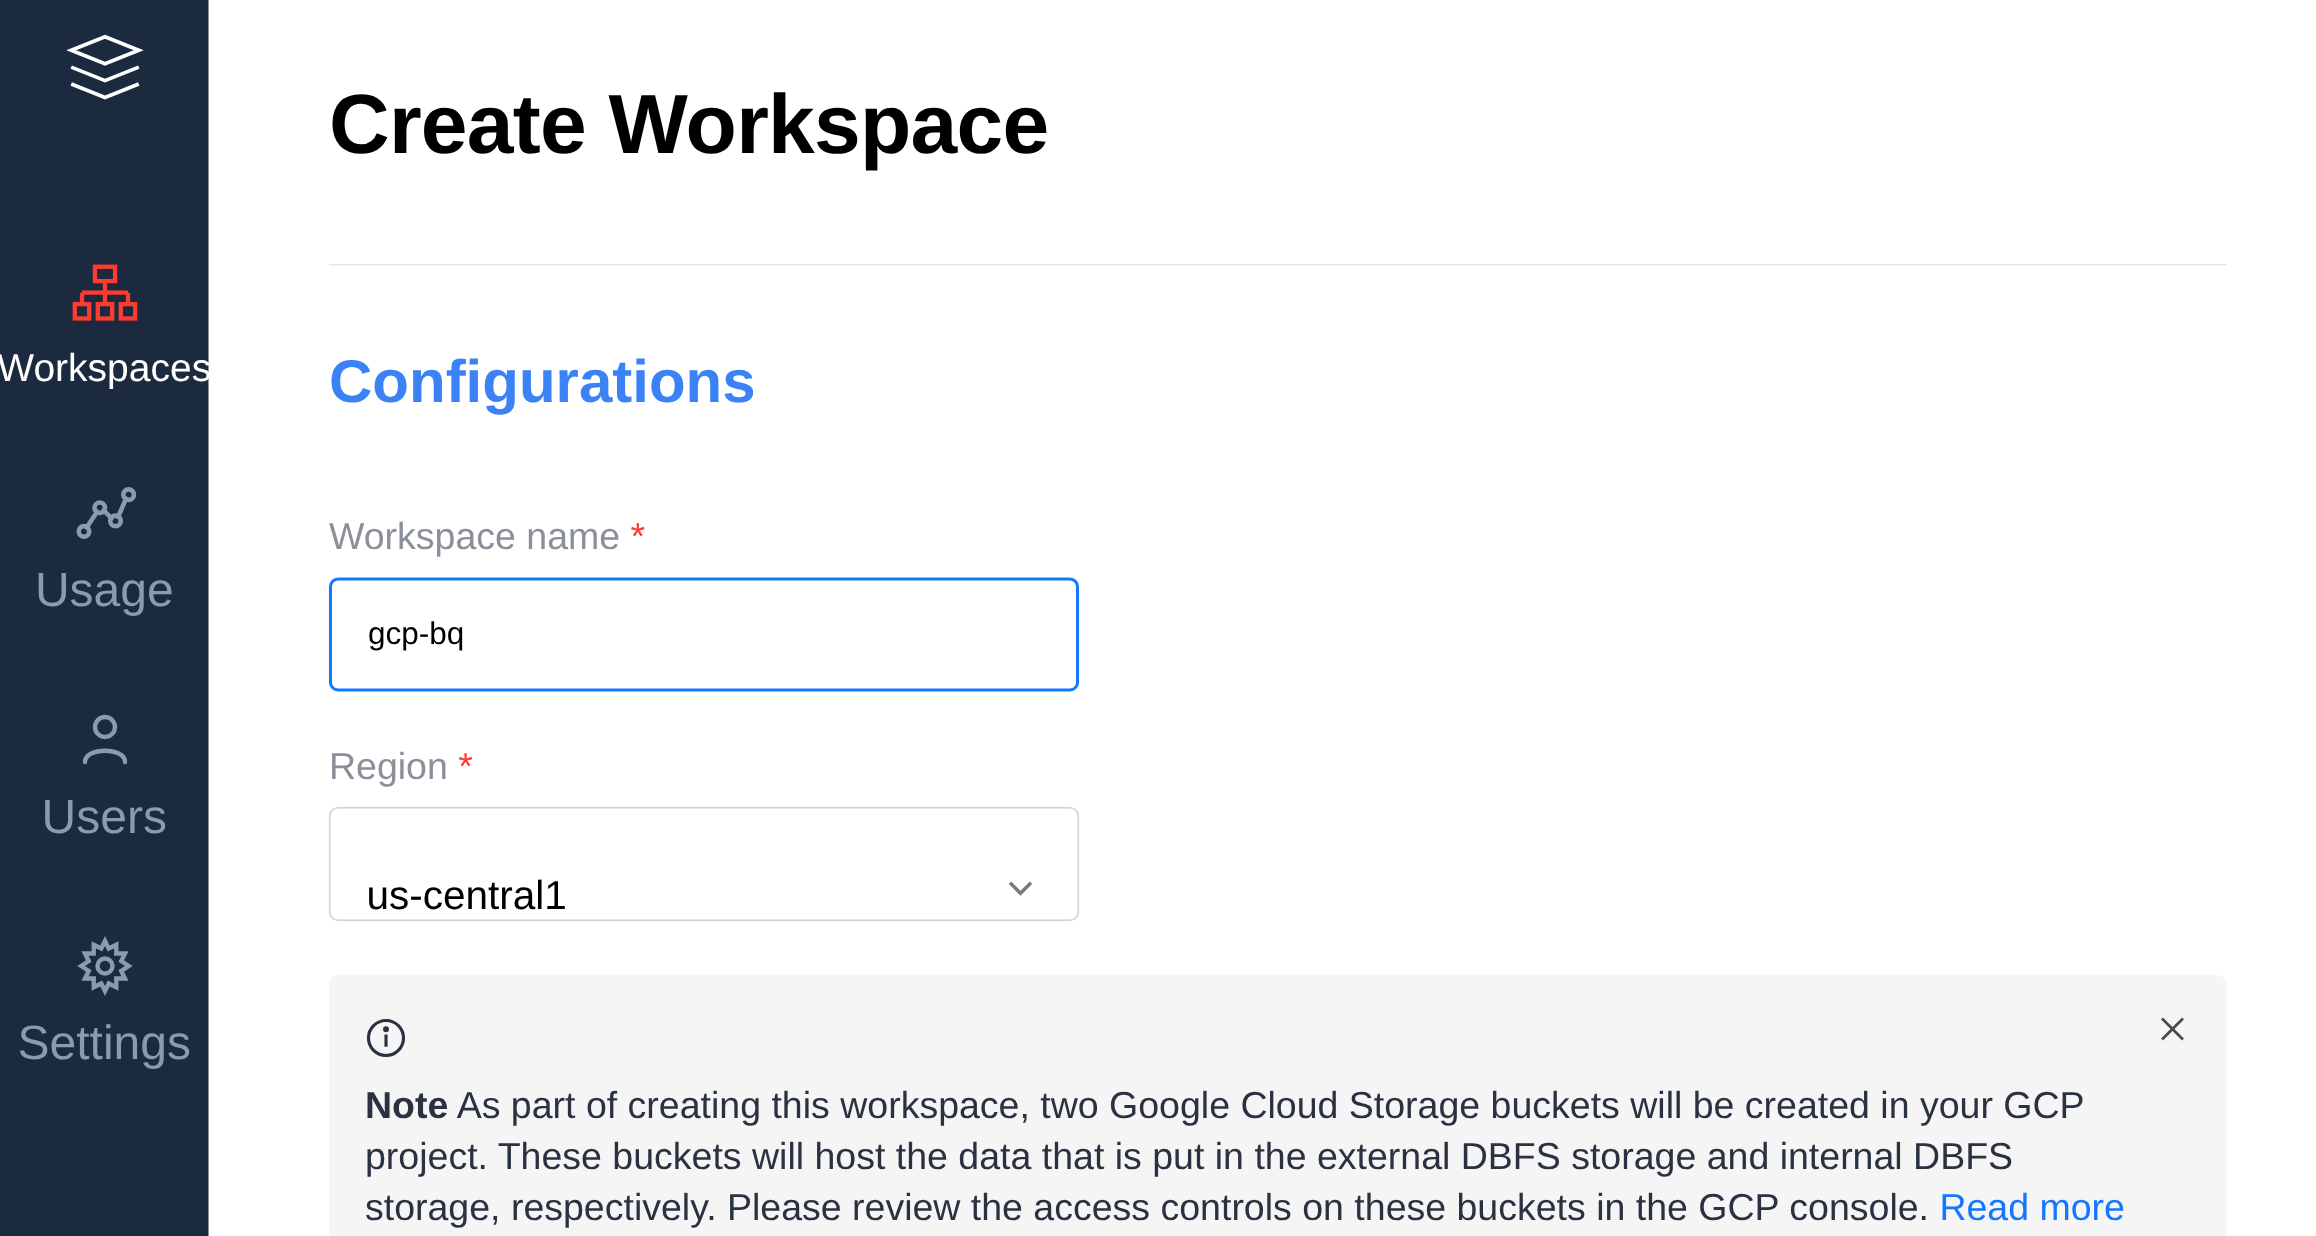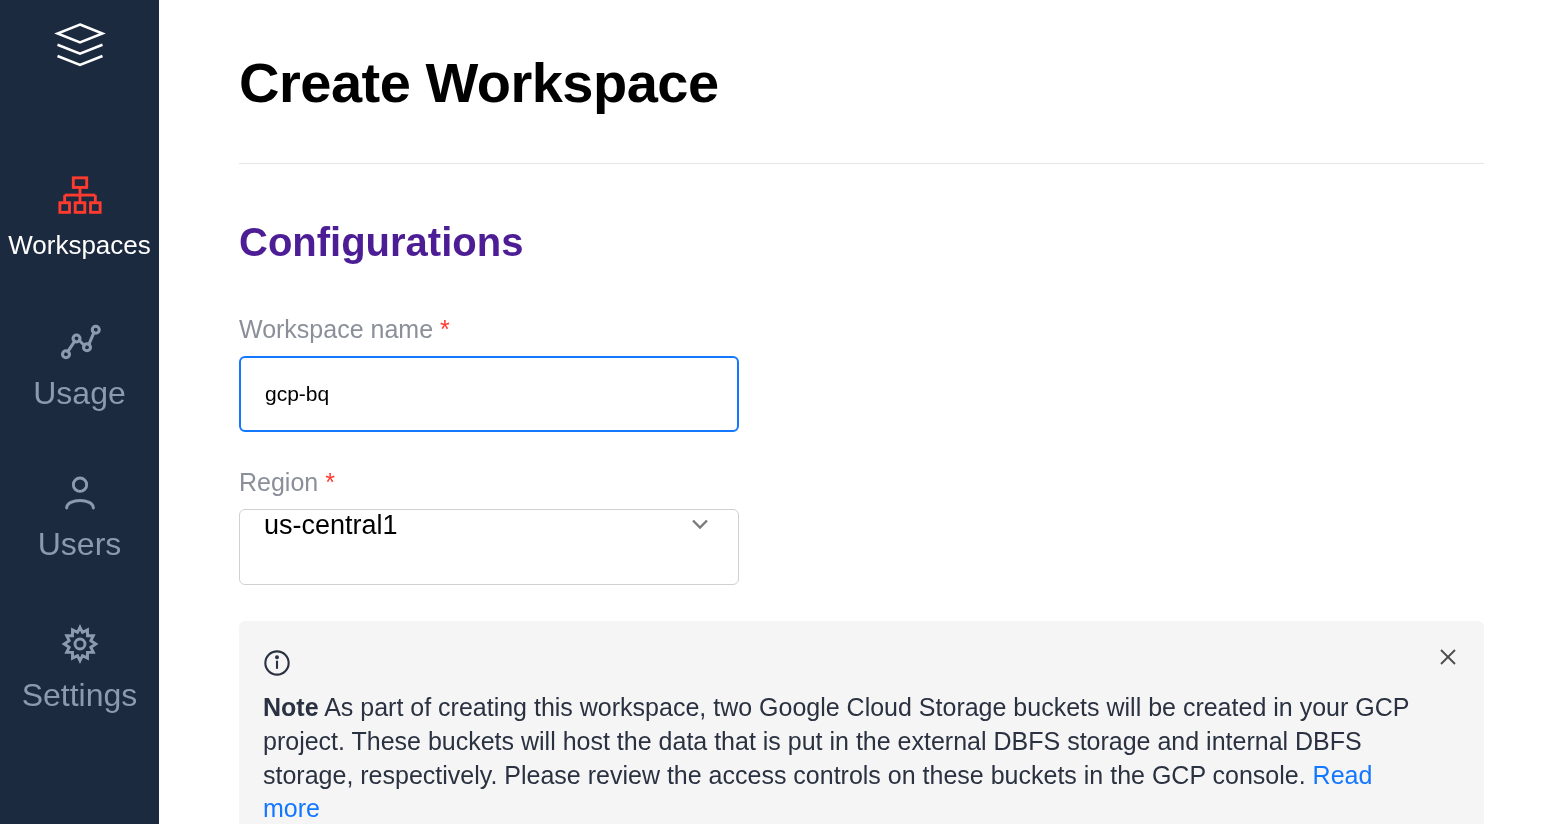--- a/index.html
+++ b/index.html
@@ -1,41 +1,41 @@
 <!DOCTYPE html>
 <html><head>
 <meta charset="utf-8">
 <style>
 * { margin: 0; padding: 0; box-sizing: border-box; }
 body { font-family: -apple-system, BlinkMacSystemFont, "Segoe UI", Helvetica, Arial, sans-serif; display: flex; height: 824px; width: 1544px; overflow: hidden; background: #fff; }
 
-.sidebar { width: 159px; background: #1b2a3e; display: flex; flex-direction: column; align-items: center; padding-top: 18px; flex-shrink: 0; }
+.sidebar { width: 139px; background: #1b2a3e; display: flex; flex-direction: column; align-items: center; padding-top: 18px; flex-shrink: 0; }
 .logo { width: 58px; height: 58px; display: flex; align-items: center; justify-content: center; margin-bottom: 80px; }
 .nav-item { display: flex; flex-direction: column; align-items: center; gap: 10px; cursor: pointer; width: 100%; padding: 18px 0 40px 0; }
 .nav-item.active .nav-icon { color: #ff3b30; }
 .nav-item.active .nav-label { color: #fff; }
 .nav-icon { color: #8b9aad; width: 46px; height: 46px; display: flex; align-items: center; justify-content: center; }
 .nav-label { color: #8b9aad; font-size: 32px; }
 .nav-item.active .nav-label { font-size: 26px; }
 
 .main { flex: 1; padding: 50px 60px 0 80px; overflow: auto; }
-.page-title { font-size: 56px; font-weight: 700; color: #000; margin-bottom: 48px; letter-spacing: -0.5px; }
+.page-title { font-size: 56px; font-weight: 700; color: #000; margin-bottom: 61px; letter-spacing: -0.5px; }
 .divider { border: none; border-top: 1px solid #e5e5e5; margin-bottom: 56px; }
-.section-title { font-size: 40px; font-weight: 700; color: #4c1d95; margin-bottom: 50px; }
+.section-title { font-size: 40px; font-weight: 700; color: #3b82f6; margin-bottom: 66px; }
 
 .form-row { display: flex; gap: 40px; margin-bottom: 36px; }
 .form-group { display: flex; flex-direction: column; gap: 12px; }
 .form-group.full { width: 500px; justify-content: flex-end; }
 .form-group.half { width: 500px; }
 .form-label { font-size: 25px; color: #8a8f99; }
 .required { color: #ff3b30; }
 
 .text-input { height: 76px; border: 2px solid #1477ff; border-radius: 6px; padding: 0 24px; font-size: 21px; color: #000; outline: none; }
 .text-input.plain { border: 1px solid #d0d0d0; }
-.select-box { height: 76px; border: 1px solid #d0d0d0; border-radius: 6px; padding: 0 24px; font-size: 27px; color: #000; display: flex; align-items: flex-start; justify-content: space-between; cursor: pointer; background: #fff; gap: 28px; }
+.select-box { height: 76px; border: 1px solid #d0d0d0; border-radius: 6px; padding: 0 24px; font-size: 27px; color: #000; display: flex; align-items: flex-end; justify-content: space-between; cursor: pointer; background: #fff; gap: 28px; }
 .select-box .chevron { color: #7a7a7a; }
 
 .note-box { background: #f5f5f5; border-radius: 6px; padding: 24px 60px 24px 24px; display: flex; gap: 10px; position: relative; margin-top: 30px; flex-direction: column; }
 .note-icon { flex-shrink: 0; margin-top: 4px; }
 .note-text { font-size: 25px; color: #2a3140; line-height: 1.35; }
 .note-text .bold { font-weight: 700; }
 .note-text .link { color: #1477ff; cursor: pointer; }
 .close-btn { position: absolute; right: 24px; top: 24px; cursor: pointer; color: #4a4a4a; }
 </style>
 </head>

